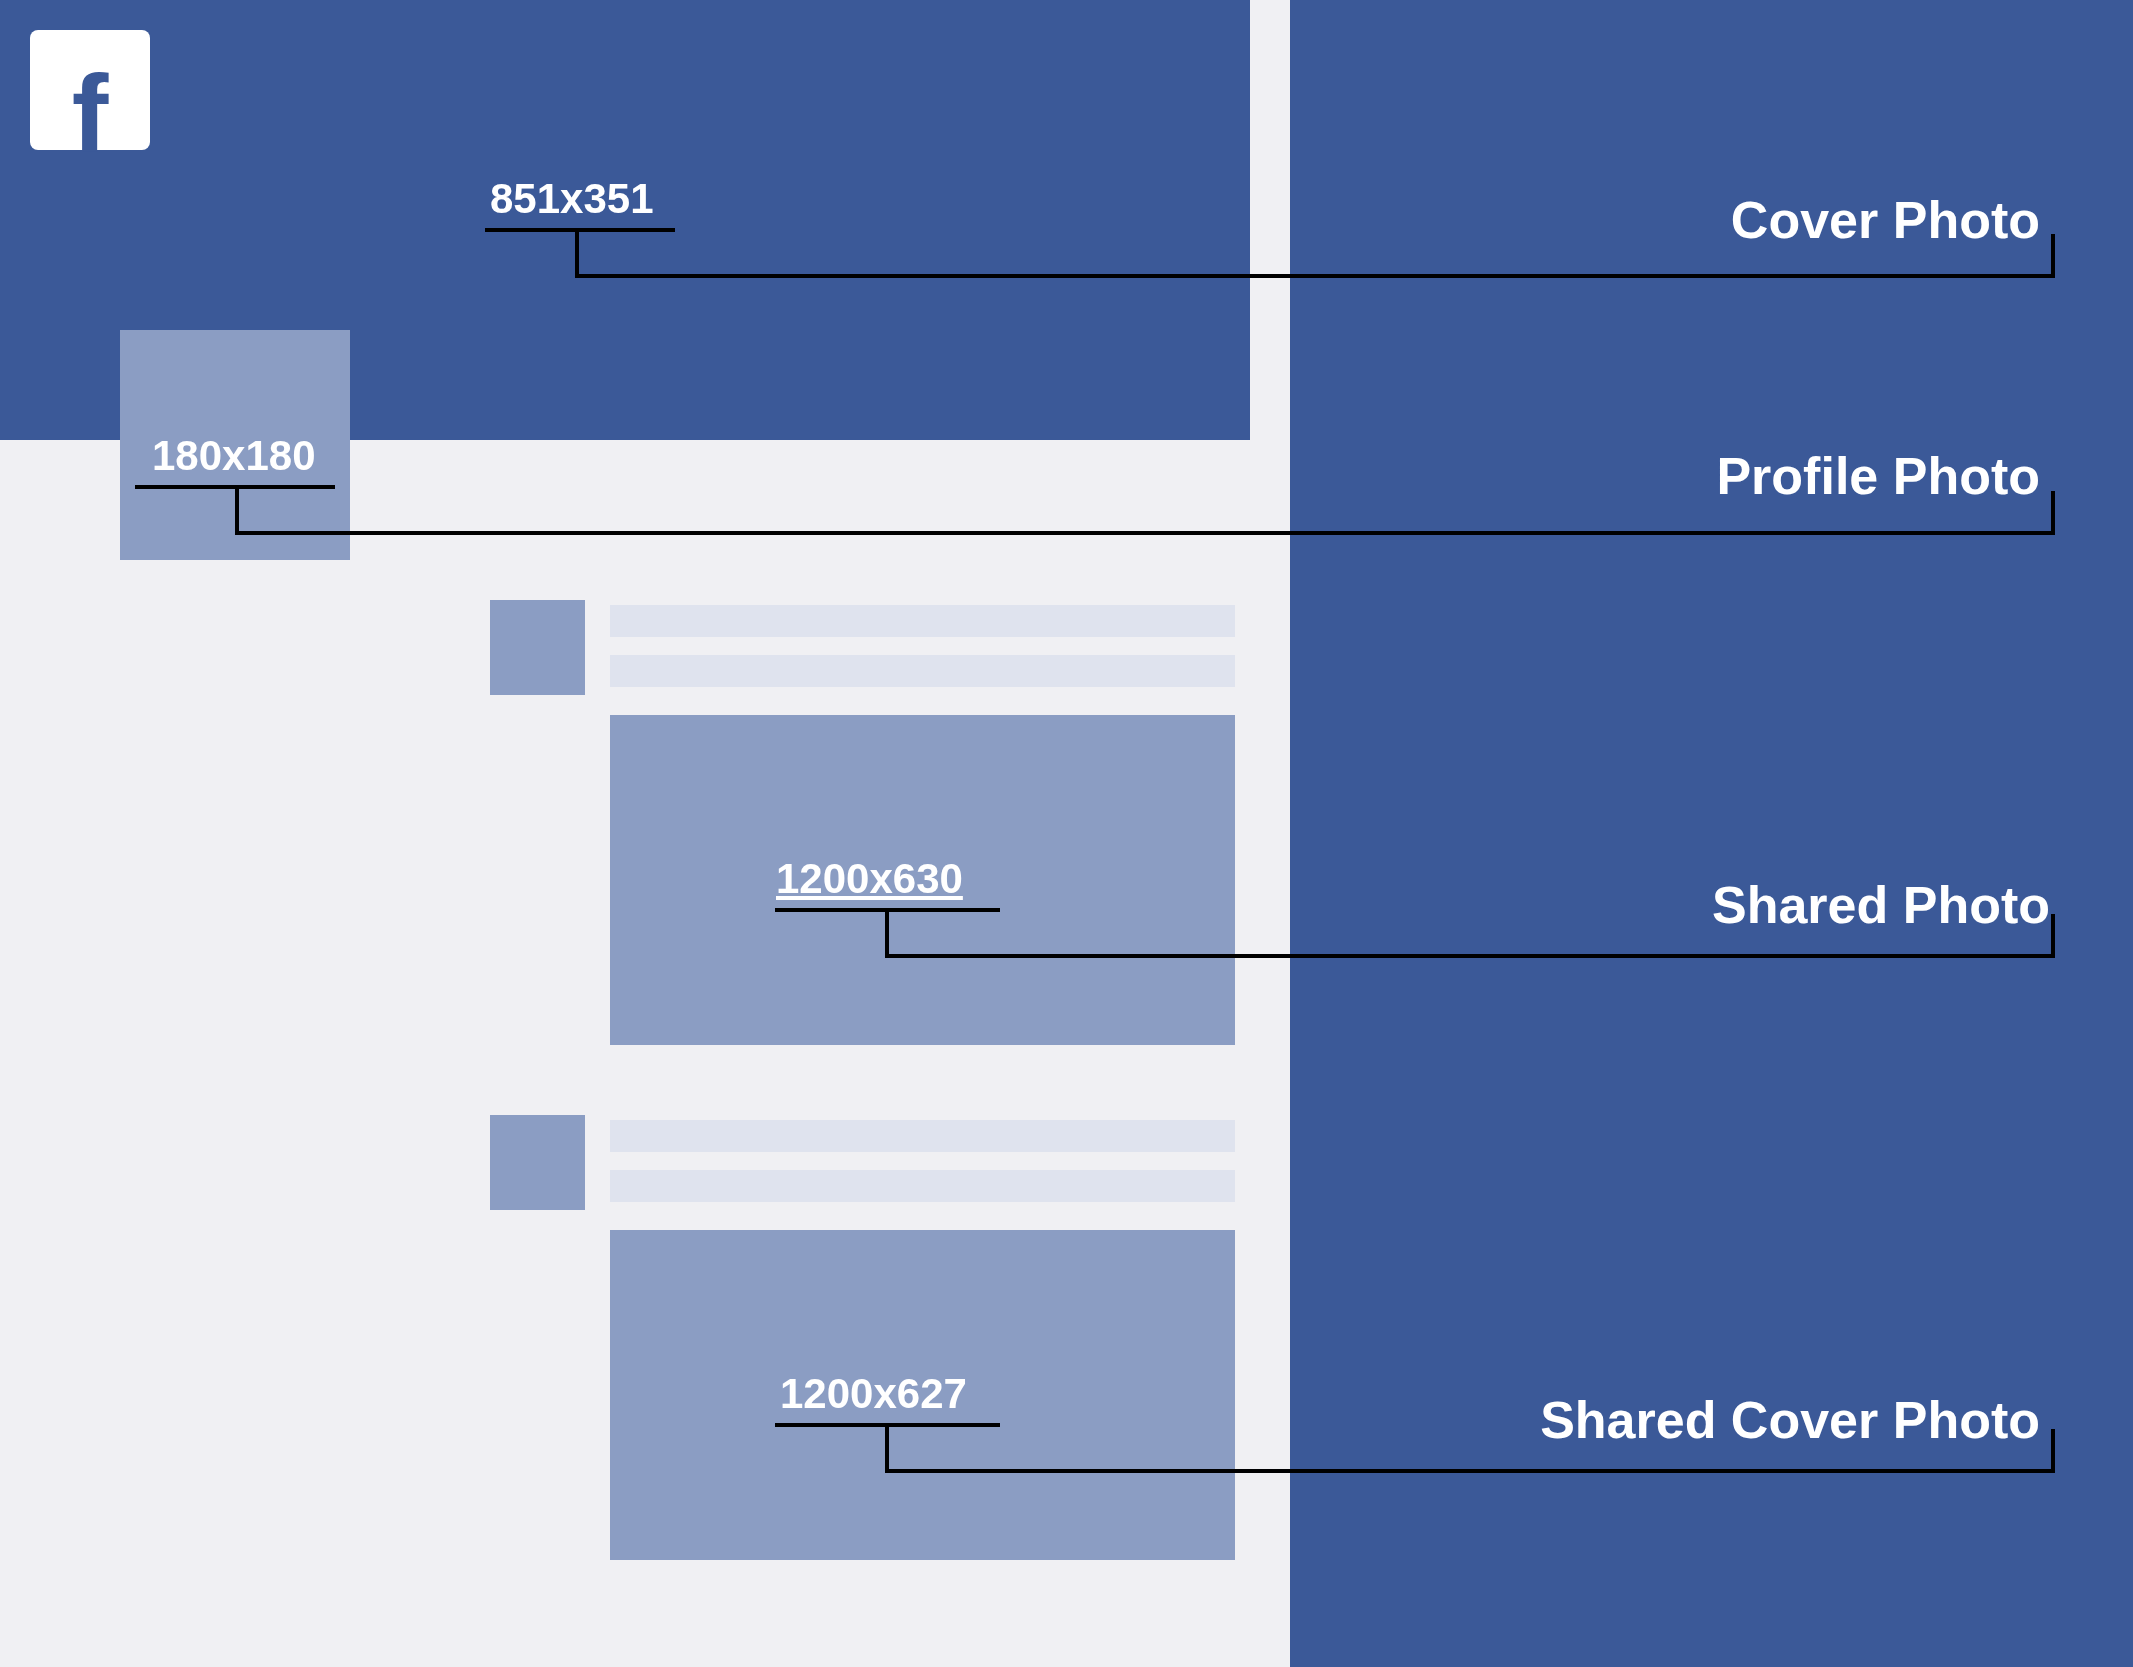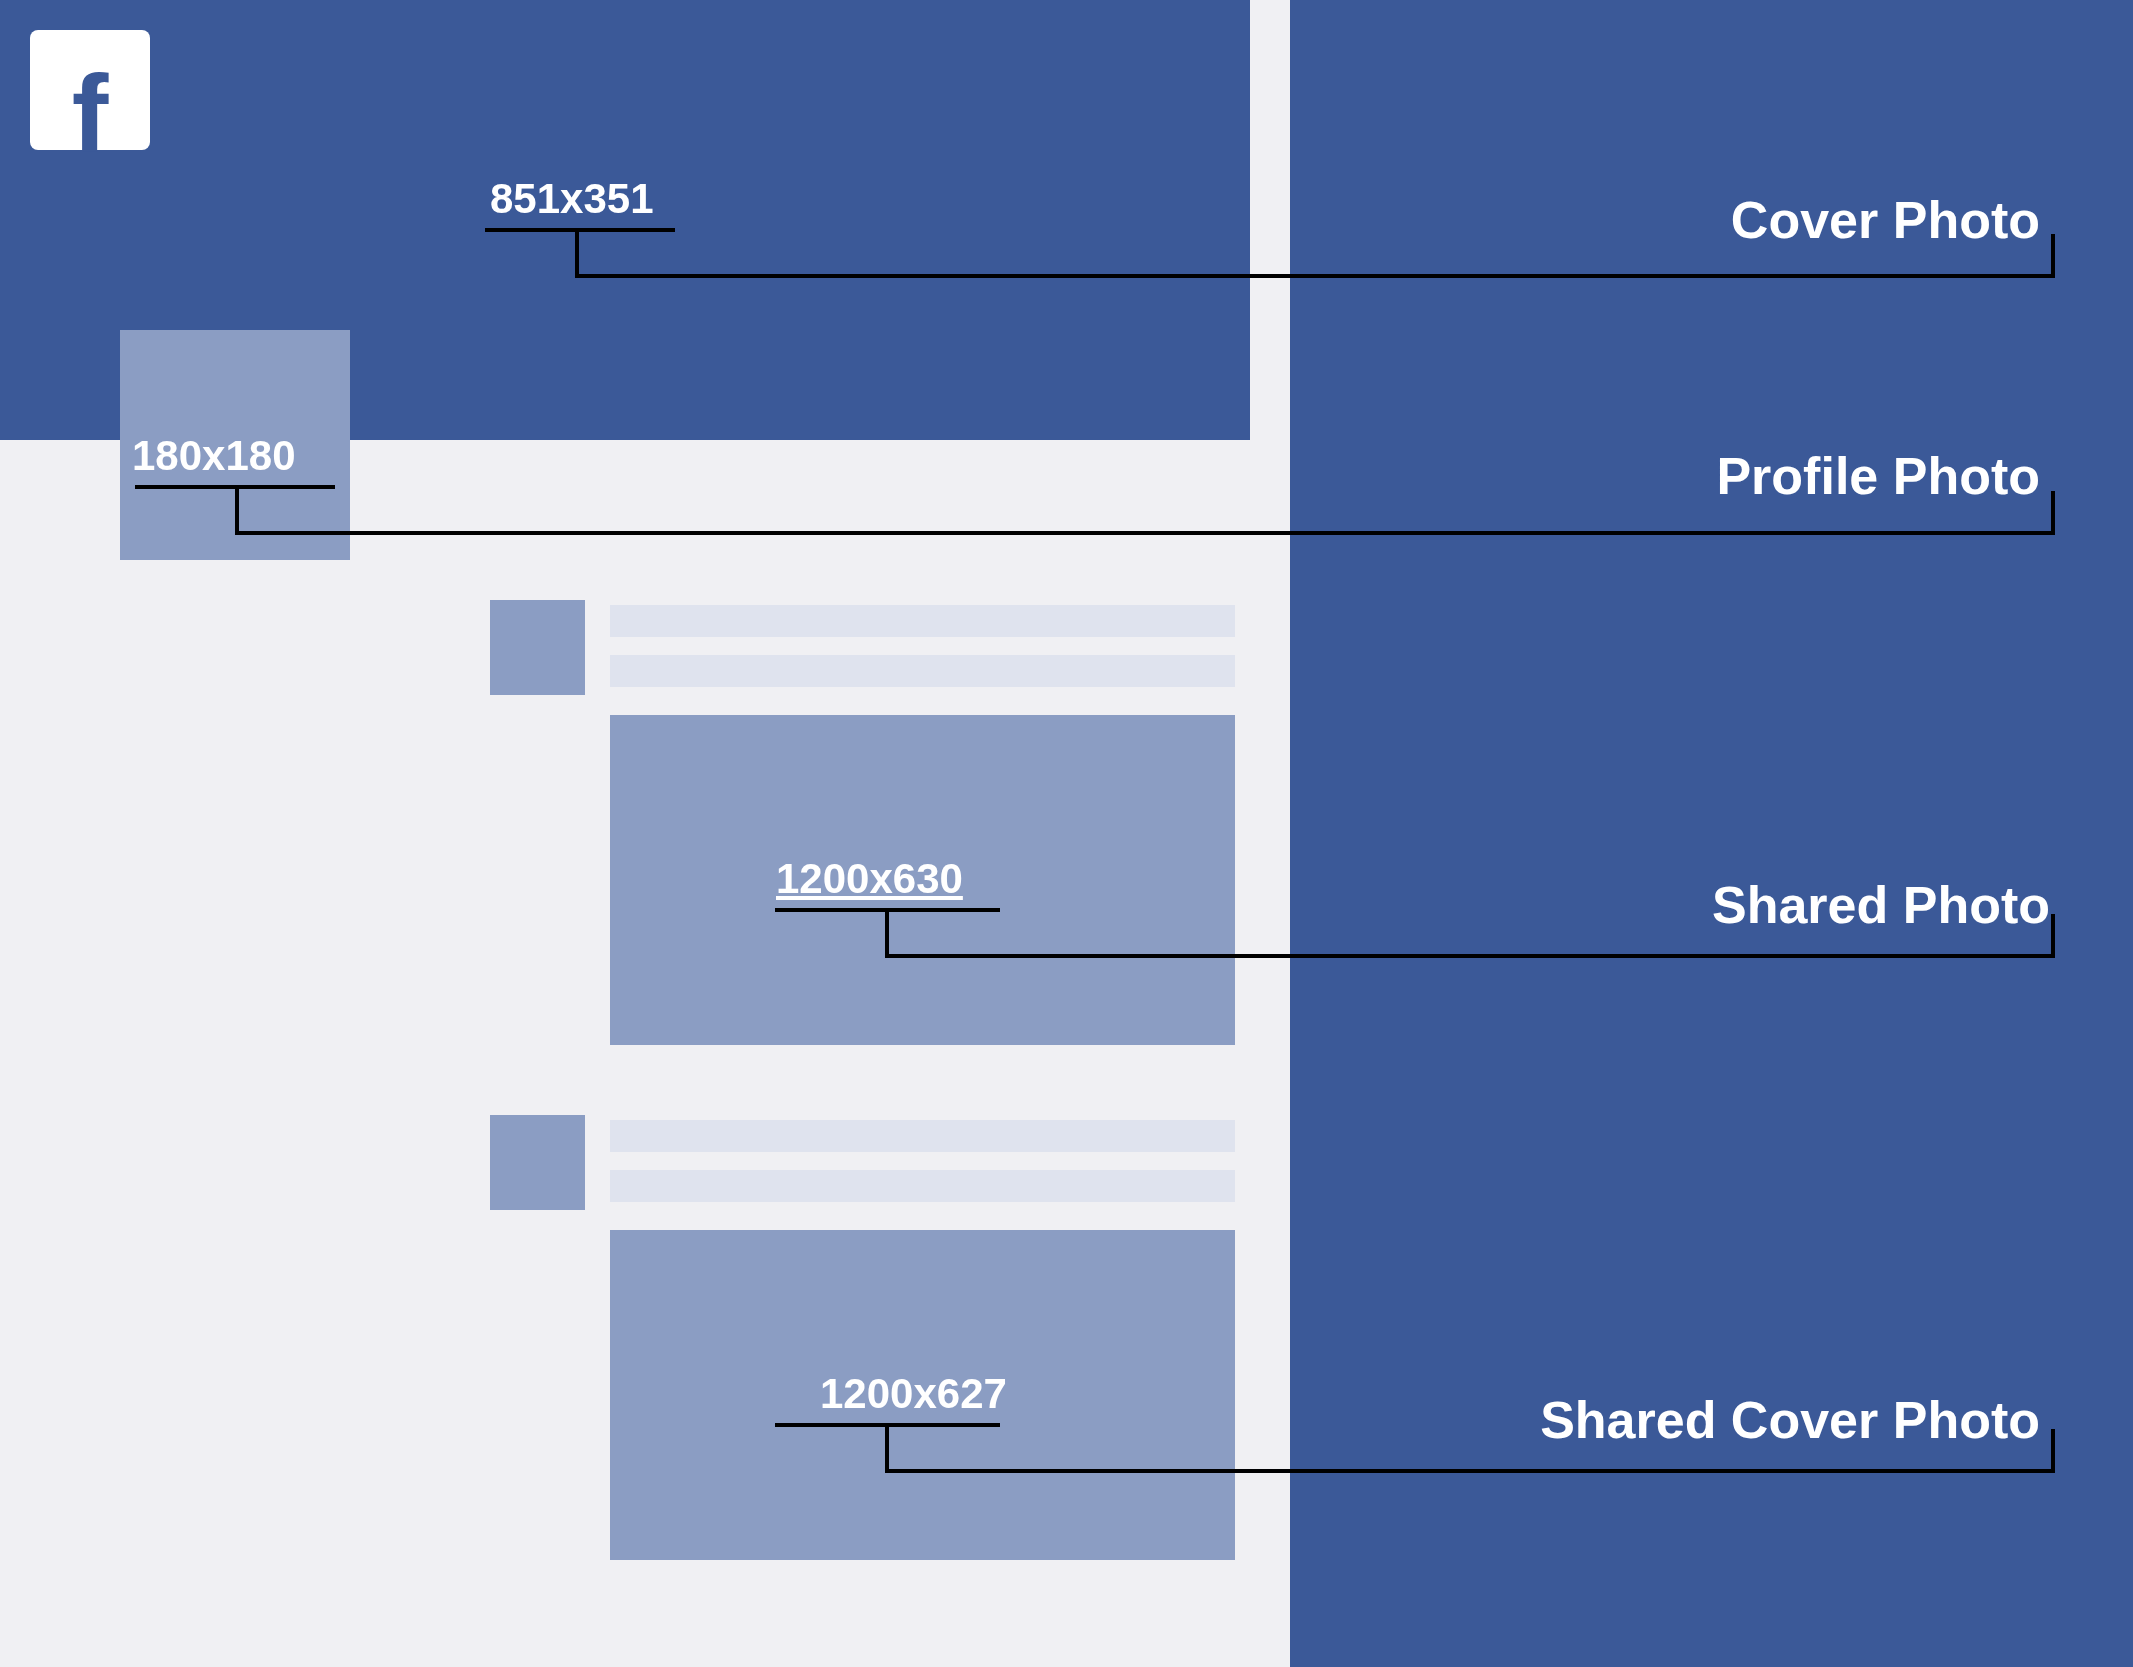--- a/index.html
+++ b/index.html
@@ -63,27 +63,27 @@
 <div class="abs fb-med" style="left:610px;top:715px;width:625px;height:330px;"></div>
 
 <div class="abs fb-med" style="left:490px;top:1115px;width:95px;height:95px;"></div>
 <div class="abs fb-light" style="left:610px;top:1120px;width:625px;height:32px;"></div>
 <div class="abs fb-light" style="left:610px;top:1170px;width:625px;height:32px;"></div>
 <div class="abs fb-med" style="left:610px;top:1230px;width:625px;height:330px;"></div>
 
 <div class="abs dim-white" style="left:490px;top:175px;">851x351</div>
 <div class="abs rule" style="left:485px;top:228px;width:190px;"></div>
 
-<div class="abs dim-white" style="left:132px;top:432px;">180x180</div>
+<div class="abs dim-white" style="left:152px;top:432px;">180x180</div>
 <div class="abs rule" style="left:135px;top:485px;width:200px;"></div>
 
 <div class="abs dim-white" style="left:776px;top:855px;text-decoration:underline;">1200x630</div>
 <div class="abs rule" style="left:775px;top:908px;width:225px;"></div>
 
-<div class="abs dim-white" style="left:820px;top:1370px;">1200x627</div>
+<div class="abs dim-white" style="left:780px;top:1370px;">1200x627</div>
 <div class="abs rule" style="left:775px;top:1423px;width:225px;"></div>
 
 <div class="abs label-white" style="right:93px;top:190px;margin-left:24px;">Cover Photo</div>
 <div class="abs label-white" style="right:93px;top:446px;">Profile Photo</div>
 <div class="abs label-white" style="right:83px;top:875px;">Shared Photo</div>
 <div class="abs label-white" style="right:93px;top:1390px;">Shared Cover Photo</div>
 
 <div class="abs conn-v" style="left:575px;top:228px;height:50px;"></div>
 <div class="abs conn-h" style="left:575px;top:274px;width:1480px;"></div>
 <div class="abs tick" style="left:2051px;top:234px;height:44px;"></div>

